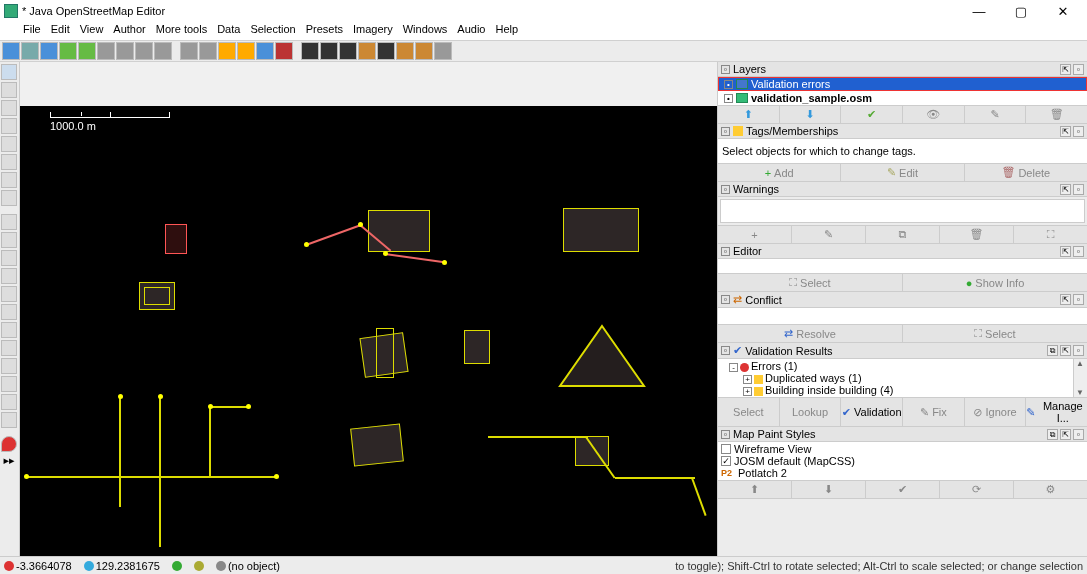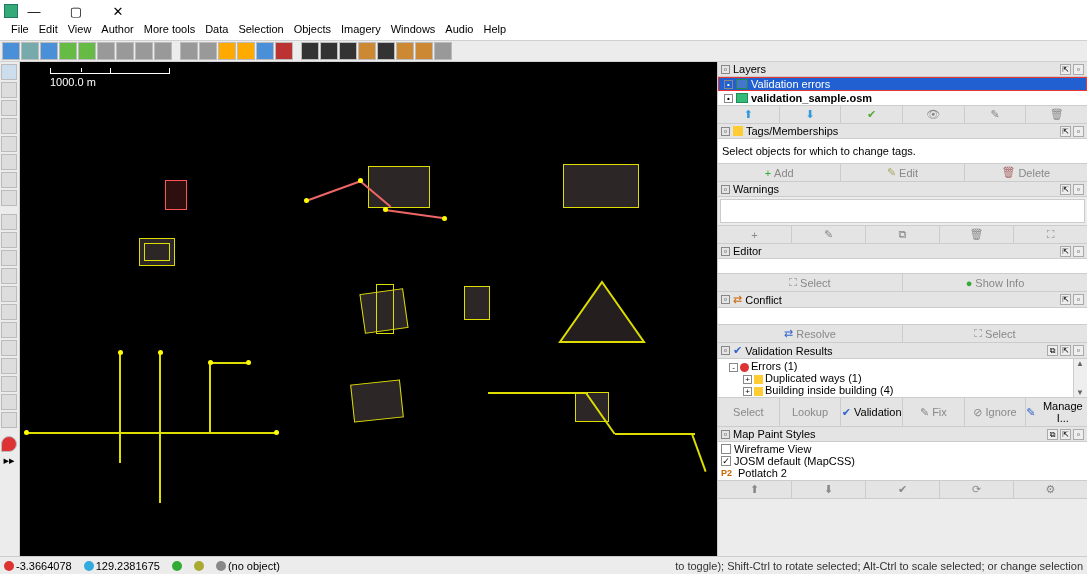--- a/index.html
+++ b/index.html
@@ -2,33 +2,33 @@
 <html><head>
 <meta charset="utf-8">
 <style>
 * { margin:0; padding:0; box-sizing:border-box; font-family:"Segoe UI",Tahoma,sans-serif; font-size:11px; }
 body { background:#f0f0f0; width:1087px; height:574px; overflow:hidden; position:relative; }
 .titlebar { height:22px; display:flex; align-items:center; padding:0 4px; background:#fff; }
 .titlebar .appicon { width:14px; height:14px; background:#3a7; margin-right:4px; border:1px solid #276; }
 .titlebar .title { flex:1; }
 .winbtns { display:flex; gap:18px; padding-right:8px; }
 .winbtn { width:24px; text-align:center; cursor:default; font-size:13px; }
-.menubar { height:18px; display:flex; gap:4px; padding:0 8px; background:#fff; }
+.menubar { height:18px; display:flex; gap:4px; padding:0 20px; background:#fff; }
 .menubar span { padding:1px 3px; cursor:default; }
 .toolbar { height:22px; background:#ececec; border-top:1px solid #d0d0d0; border-bottom:1px solid #d0d0d0; display:flex; align-items:center; padding:0 2px; gap:1px; }
 .tbtn { width:18px; height:18px; background:#ddd; border:1px solid #bbb; display:inline-block; }
 .tbtn.c1{background:#4a90d9;} .tbtn.c2{background:#7aa;} .tbtn.c3{background:#c83;} 
 .tbtn.c4{background:#999;} .tbtn.c5{background:#b33;} .tbtn.c6{background:#333;} 
 .tbtn.c7{background:#fa0;} .tbtn.c8{background:#6b4;}
 .workarea { display:flex; height:494px; }
 .lefttools { width:20px; background:#ececec; border-right:1px solid #ccc; display:flex; flex-direction:column; gap:2px; padding:2px 1px; }
 .ltbtn { width:16px; height:16px; background:#ddd; border:1px solid #bbb; }
 .ltbtn.sel{background:#cde;}
 .ltsep { height:4px; }
-.mapcanvas { flex:1; background:#000; position:relative; overflow:hidden; }
+.mapcanvas { flex:1; background:#000; position:relative; overflow:hidden;margin-top:44px; }
 .scalebar { position:absolute; top:6px; left:30px; color:#fff; font-size:10px; }
 .scalebar .line { width:120px; height:6px; border-left:1px solid #fff; border-right:1px solid #fff; border-bottom:1px solid #fff; position:relative;}
 .scalebar .line::before{content:"";position:absolute;left:25%;top:0;width:1px;height:4px;background:#fff;}
 .scalebar .line::after{content:"";position:absolute;left:50%;top:0;width:1px;height:6px;background:#fff;}
 .mapshape { position:absolute; border:1.5px solid #dd0; }
 .mapshape.filled { background:rgba(180,150,150,.25); }
 .mapshape.red { border-color:#f55; background:rgba(255,80,80,.18);}
 .mapline { position:absolute; background:#dd0; height:2px; transform-origin:left center;}
 .mapline.red{background:#e66;}
 .node { position:absolute; width:5px; height:5px; background:#ff0; border-radius:50%; transform:translate(-2px,-2px);}
@@ -70,36 +70,37 @@
 .statusbar { position:absolute; bottom:0; left:0; right:0; height:18px; background:#ececec; border-top:1px solid #ccc; display:flex; align-items:center; padding:0 4px; gap:12px;}
 .statusbar .seg{display:flex;align-items:center;gap:2px;}
 .statusbar .sic{width:10px;height:10px;border-radius:50%;display:inline-block;}
 .statusbar .hint{margin-left:auto;color:#333;text-align:center;}
 </style>
 </head>
 <body>
 
 <div class="titlebar">
   <span class="appicon"></span>
+  <span class="title">* Java OpenStreetMap Editor</span>
   <div class="winbtns">
     <span class="winbtn">—</span>
     <span class="winbtn">▢</span>
     <span class="winbtn">✕</span>
   </div>
 </div>
 
 <div class="menubar">
   <span>File</span>
   <span>Edit</span>
   <span>View</span>
   <span>Author</span>
   <span>More tools</span>
   <span>Data</span>
   <span>Selection</span>
-  <span>Objects</span>
+  <span>Presets</span>
   <span>Imagery</span>
   <span>Windows</span>
   <span>Audio</span>
   <span>Help</span>
 </div>
 
 <div class="toolbar">
   <span class="tbtn c1"></span>
   <span class="tbtn c2"></span>
   <span class="tbtn c1"></span>

